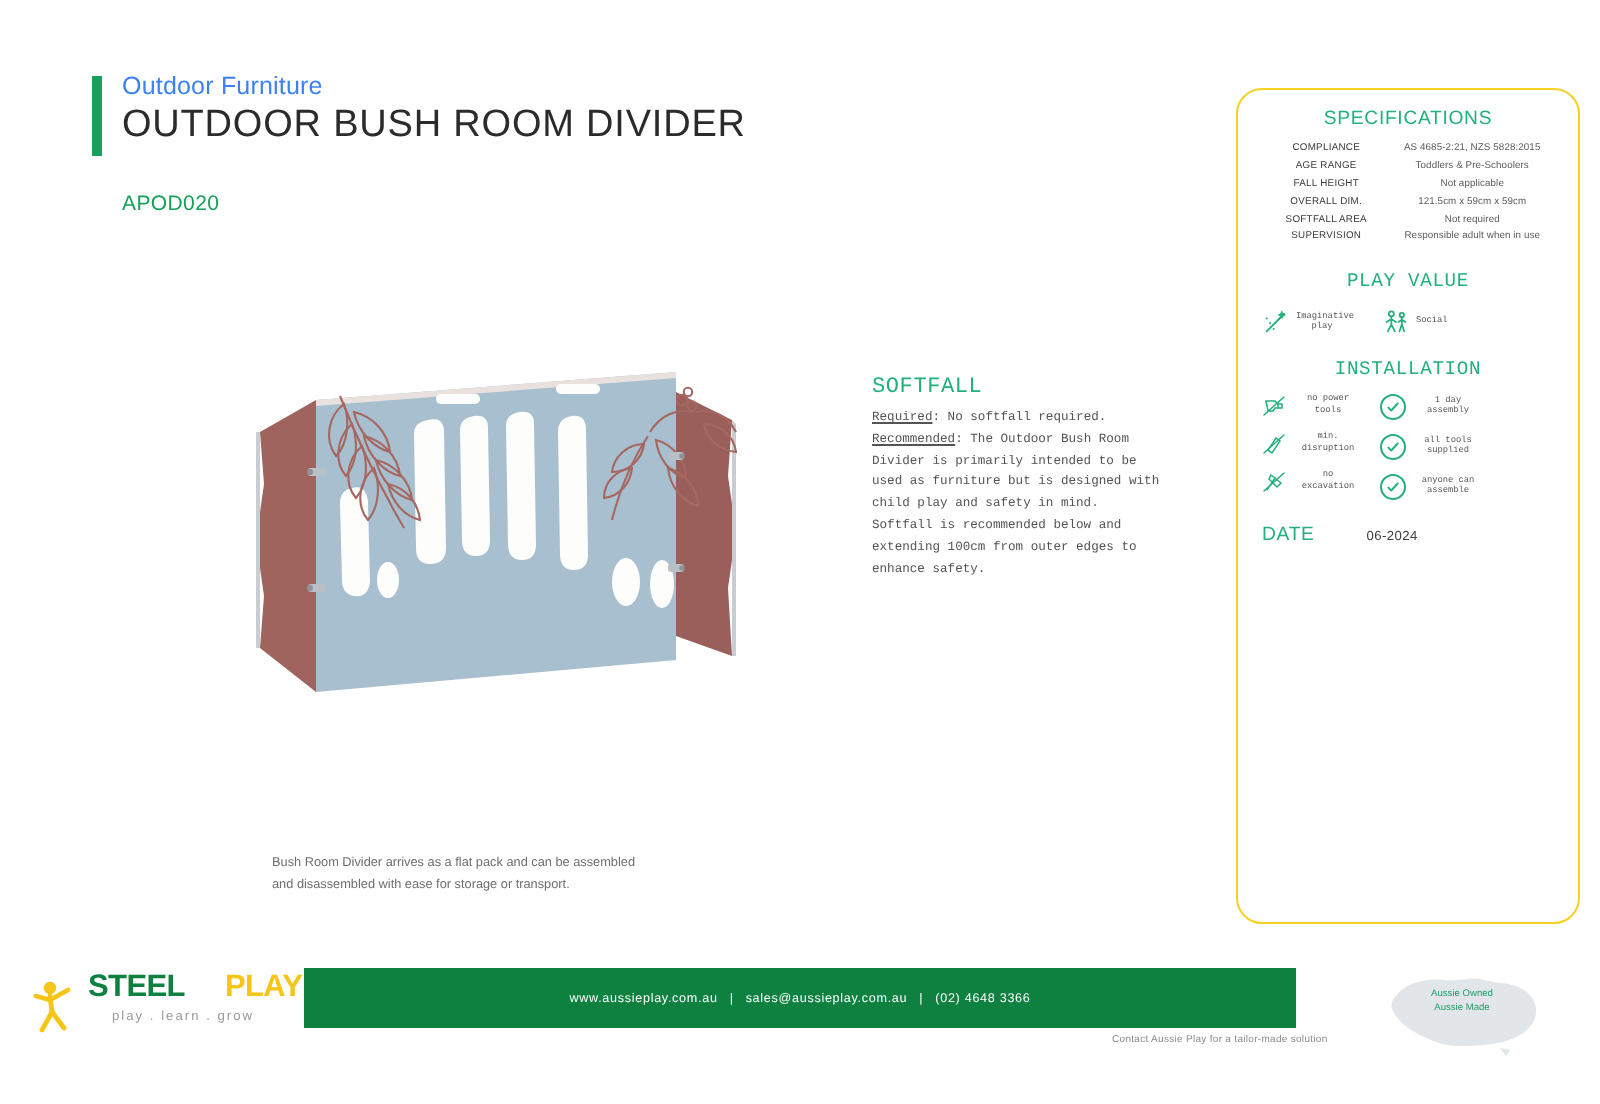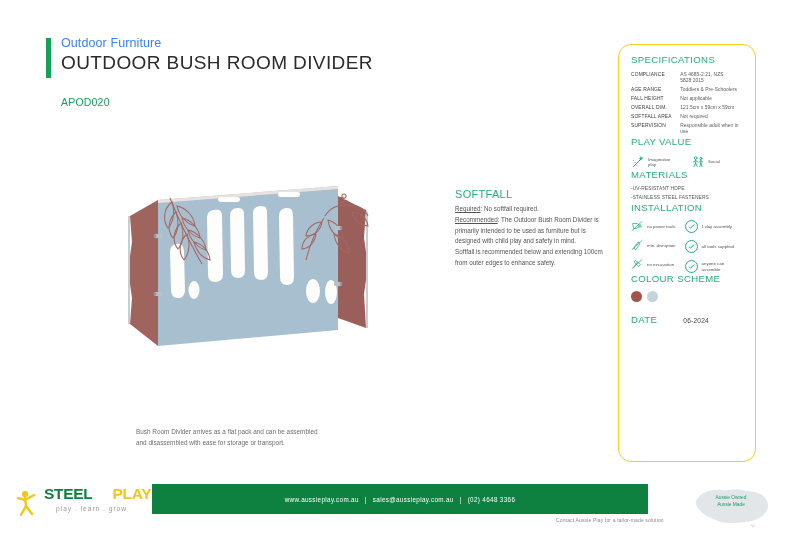--- a/index.html
+++ b/index.html
@@ -15,36 +15,36 @@
   .hdr .sku{margin-left:15px;margin-top:22px;font-size:10.5px;color:#17a05a;letter-spacing:.2px;}
 
   
   .prod{position:absolute;left:110px;top:178px;width:310px;height:225px;}
   .prod svg{display:block;width:100%;height:100%;}
 
   .caption{position:absolute;left:136px;top:427px;width:190px;
            font-size:6.4px;line-height:1.65;color:#6e6e6e;}
 
   
-  .softfall{position:absolute;left:455px;top:188px;width:148px;}
+  .softfall{position:absolute;left:436px;top:188px;width:148px;font-family:Liberation Mono, monospace;}
   .softfall h3{margin:0 0 4px 0;font-size:11px;color:#23b07a;font-weight:400;letter-spacing:.3px;}
   .softfall p{margin:0;font-size:6.3px;line-height:1.72;color:#545454;}
   .softfall u{text-decoration:underline;}
 
   
-  .card{position:absolute;left:618px;top:44px;width:138px;height:418px;
+  .card{position:absolute;left:618px;top:44px;width:172px;height:418px;
         border:1.4px solid #f5d020;border-radius:13px;box-sizing:border-box;
-        padding:9px 12px;}
+        padding:9px 12px;text-align:center;}
   .card h3{margin:0;font-size:9.6px;color:#23b07a;font-weight:400;letter-spacing:.35px;}
   .spec-tbl{width:100%;border-collapse:collapse;margin-top:6px;}
   .spec-tbl td{font-size:4.9px;color:#444;padding:1.35px 0;vertical-align:top;line-height:1.25;}
   .spec-tbl td.k{width:44%;letter-spacing:.15px;color:#3a3a3a;}
   .spec-tbl td.v{color:#5a5a5a;letter-spacing:.05px;}
 
-  .sec{}
+  .sec{margin-top:11px;font-family:Liberation Mono, monospace;}
   .mat-list{margin:5px 0 0 0;}
   .mat-list div{font-size:4.9px;color:#555;line-height:1.75;letter-spacing:.1px;}
 
   
   .pv{display:flex;gap:17px;margin-top:8px;align-items:center;}
   .pv .it{display:flex;align-items:center;gap:3px;}
   .pv .lbl{font-size:4.4px;color:#555;line-height:1.2;max-width:26px;}
 
   
   .inst{display:flex;gap:9px;margin-top:7px;}
@@ -226,27 +226,20 @@
               <path d="M8,7.5 L8,14 M8,9.5 L4,12 M8,9.5 L12,12 M8,14 L5,20 M8,14 L11,20"></path>
             <circle cx="17" cy="6" r="1.9"></circle>
               <path d="M17,8 L17,14 M17,10 L14,12 M17,10 L20,12 M17,14 L15,20 M17,14 L19,20"></path>
           </g>
         </svg>
         <span class="lbl">Social</span>
       </div>
     </div>
   </div>
 
-  <div class="sec">
-    <h3>MATERIALS</h3>
-    <div class="mat-list">
-      <div>-UV-RESISTANT HDPE</div>
-      <div>-STAINLESS STEEL FASTENERS</div>
-    </div>
-  </div>
 
   <div class="sec">
     <h3>INSTALLATION</h3>
     <div class="inst">
       <div class="col">
         <div class="row">
           <svg width="12" height="12" viewBox="0 0 24 24">
             <g stroke="#23b07a" stroke-width="1.5" fill="none" stroke-linecap="round">
               <path d="M4,7 h9 l3,3 v4 h-3 l-2,3 h-5 z"></path>
                 <path d="M16,10 h4 v4 h-4"></path>
@@ -297,27 +290,20 @@
             <svg width="7" height="7" viewBox="0 0 24 24">
                 <path d="M4,13 L9,18 L20,6" stroke="#23b07a" stroke-width="3.4" fill="none" stroke-linecap="round" stroke-linejoin="round"></path>
               </svg>
           </span>
           <span class="lbl">anyone can assemble</span>
         </div>
       </div>
     </div>
   </div>
 
-  <div class="sec">
-    <h3>COLOUR SCHEME</h3>
-    <div class="dots">
-      <span class="dot" style="background:#a0544a"></span>
-      <span class="dot" style="background:#c3d4da"></span>
-    </div>
-  </div>
 
   <div class="daterow">
     <span class="dk">DATE</span>
     <span class="dv">06-2024</span>
   </div>
 </div>
 
 <div class="greenbar"></div>
 <div class="fcontact">
   <span>www.aussieplay.com.au</span>

